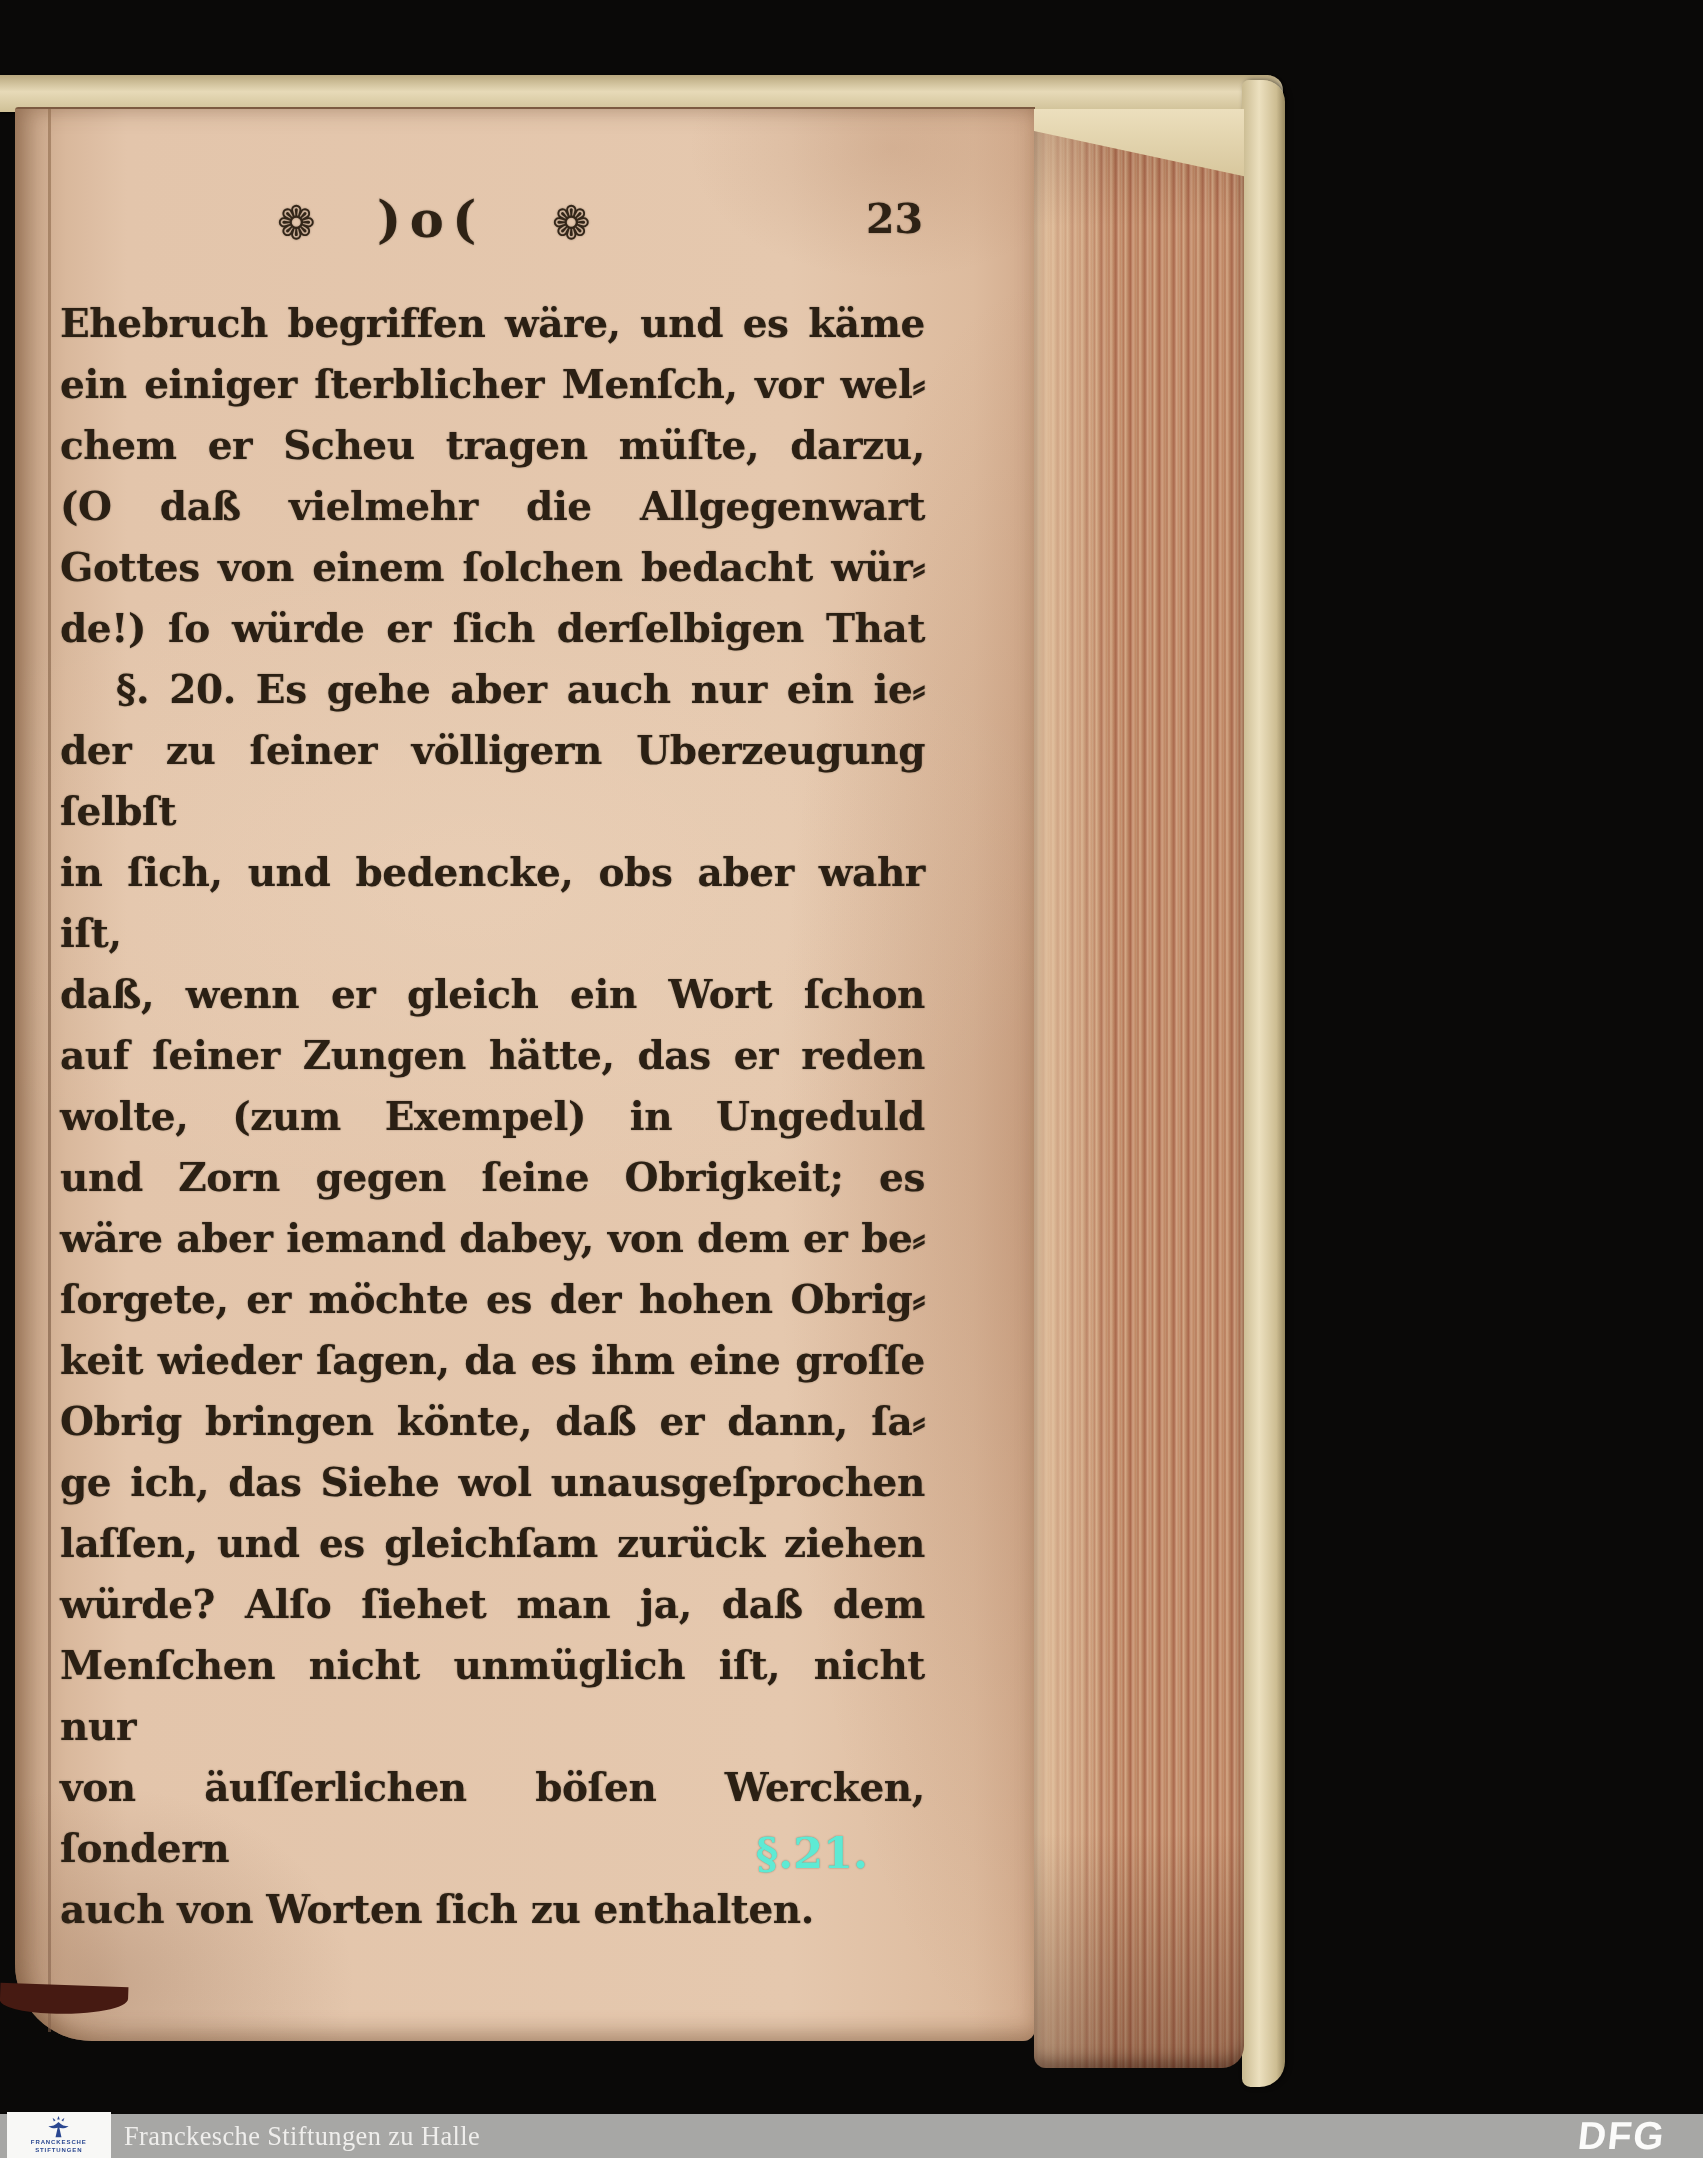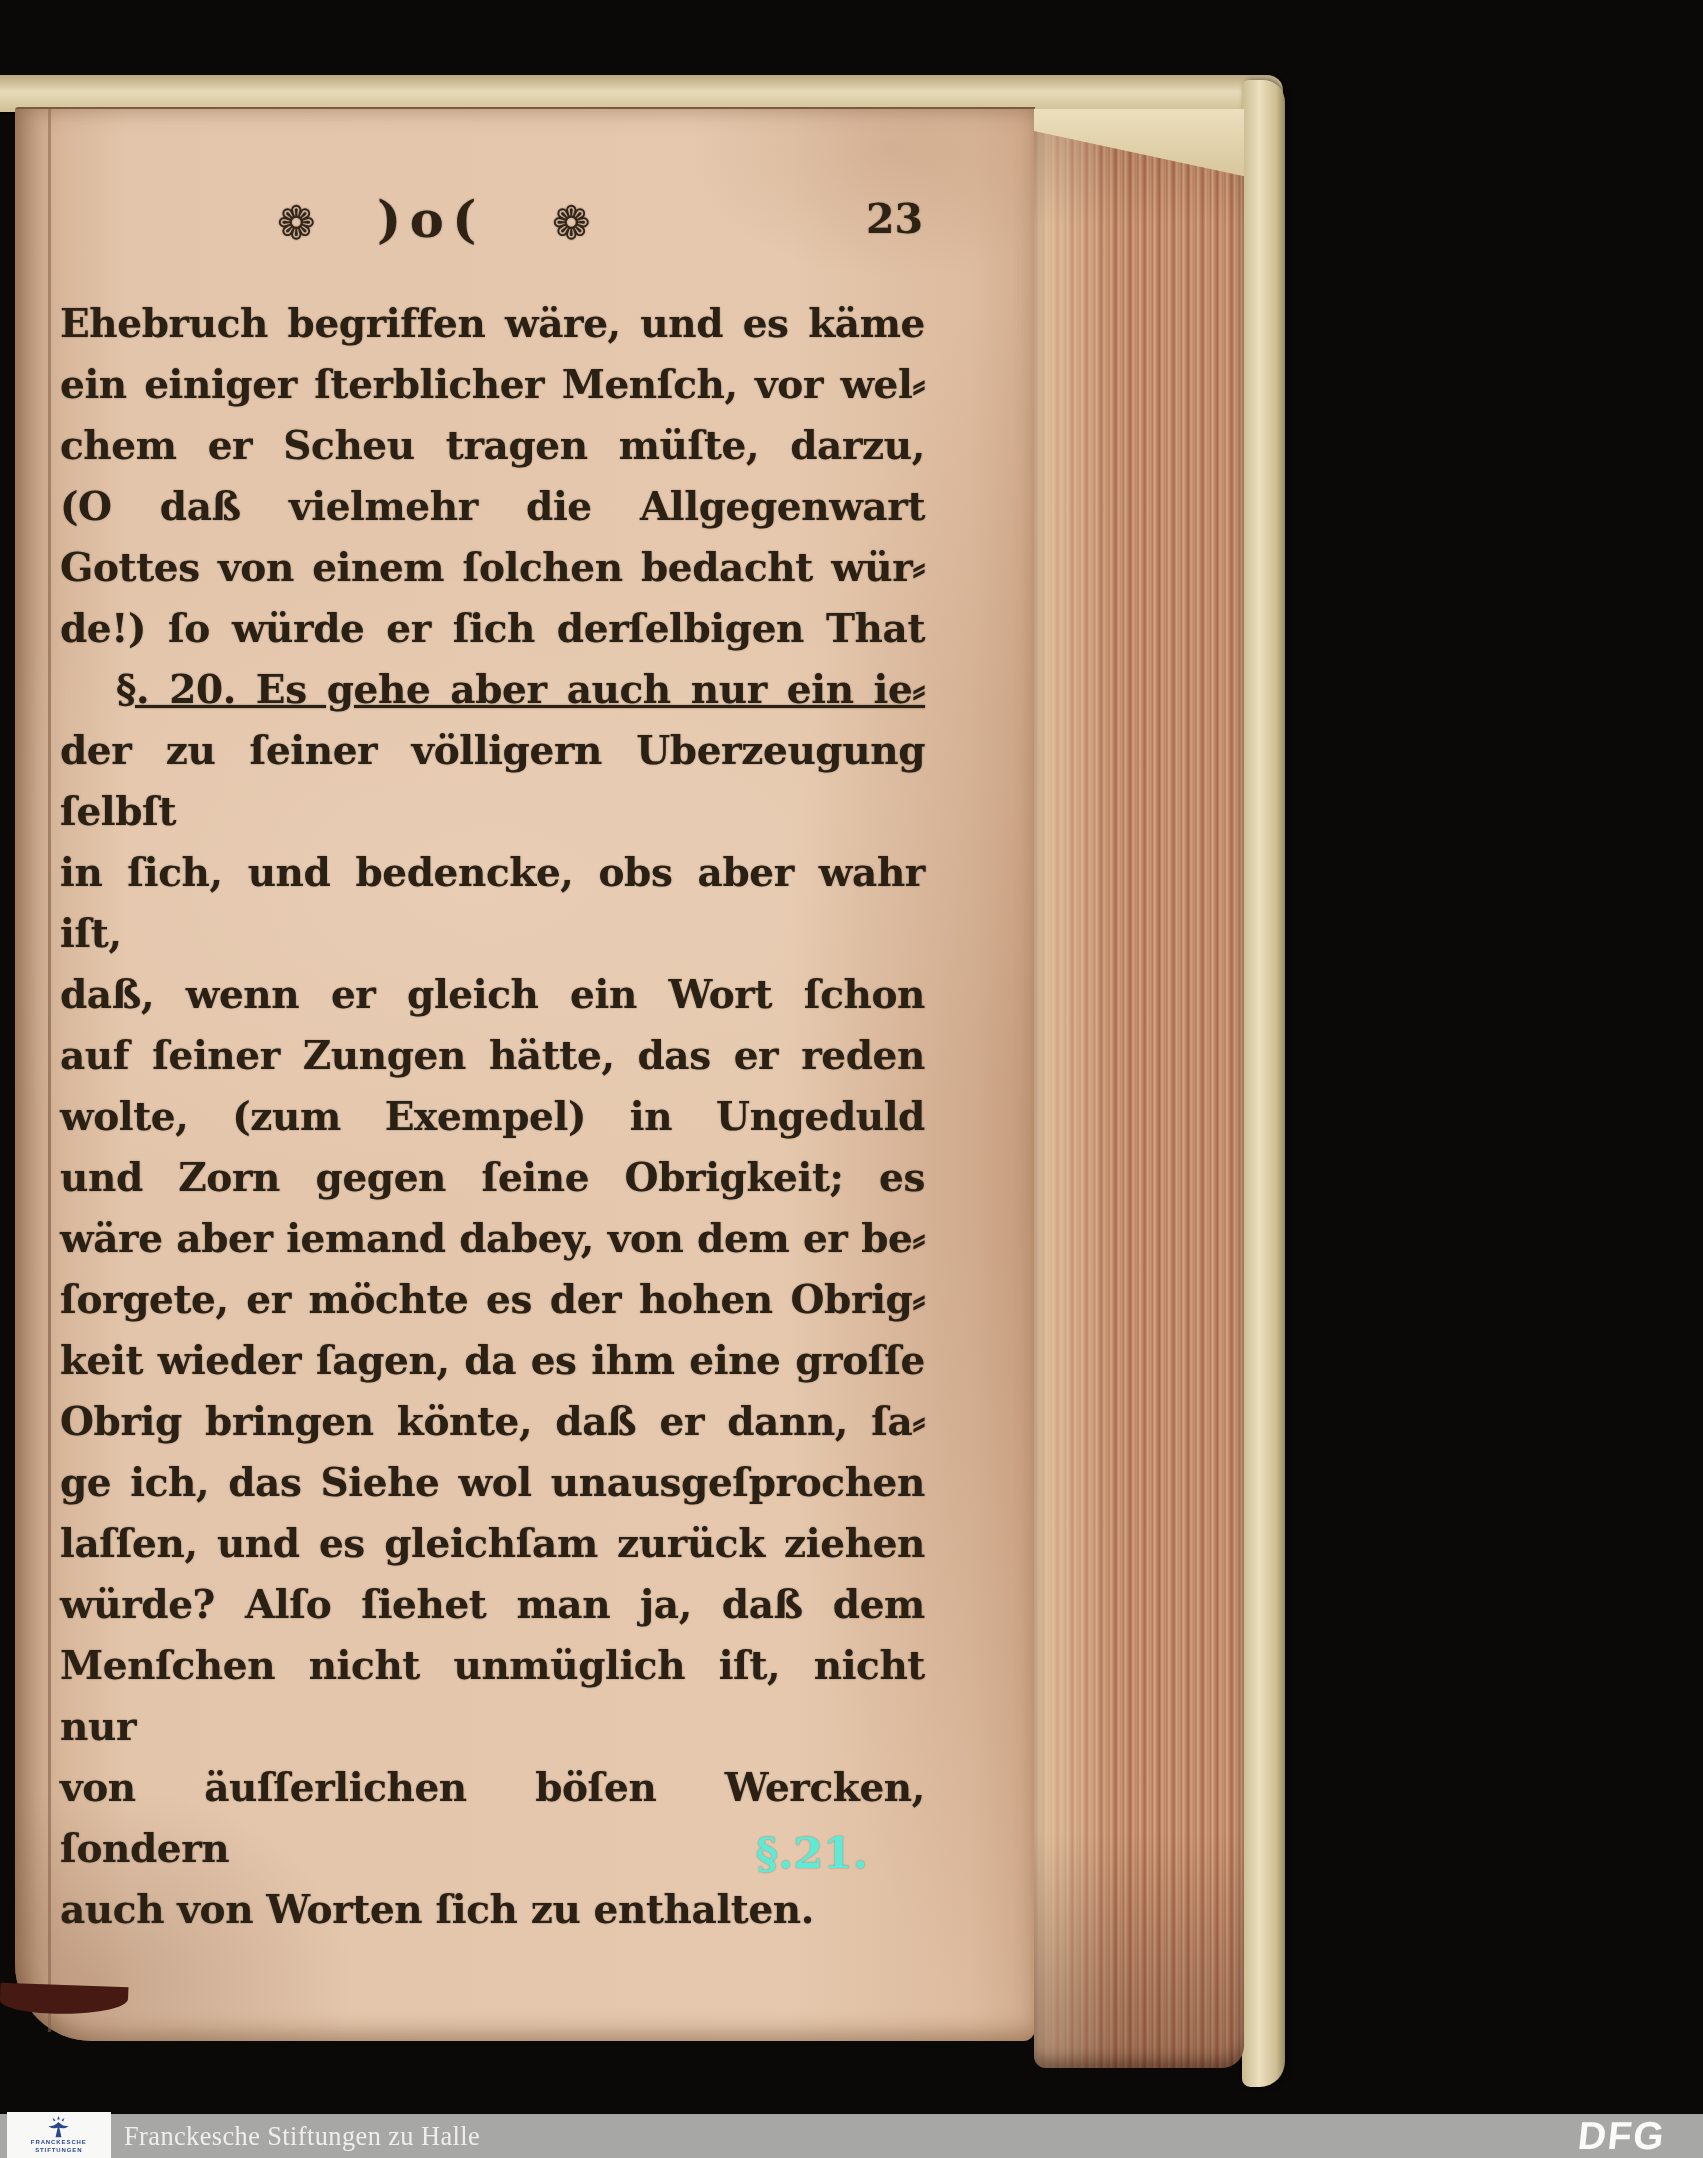--- a/index.html
+++ b/index.html
@@ -45,21 +45,21 @@
   .page-header .orn{position:absolute;font-size:46px;top:6.8px;
     font-family:"DejaVu Sans",sans-serif;color:#332619;text-shadow:0 0 1.7px rgba(40,28,16,.5);}
   .orn1{left:217px;} .orn2{left:492px;}
   .sep{position:absolute;left:317px;top:0;font-size:51px;letter-spacing:8.5px;
     color:#2e2215;text-shadow:0 0 1.7px rgba(40,28,16,.5);}
   .folio{position:absolute;left:785px;top:6px;font-size:41px;color:#2e2215;
     text-shadow:0 0 1.7px rgba(40,28,16,.5);margin-left:21px;}
   .line{font-size:39px;font-weight:bold;line-height:61px;
     text-align:justify;text-align-last:justify;letter-spacing:-0.4px;
     text-shadow:0 0 1.7px rgba(40,28,16,.45);}
-  .line.indent{text-indent:56px;text-decoration:underline;}
+  .line.indent{text-indent:56px;}
   .line.flush-last{text-align-last:left;}
   .catchword{position:absolute;left:60px;top:1828px;width:808px;text-align:right;
     font-size:43px;font-weight:bold;color:#5eead4;text-shadow:0 0 1.7px rgba(40,28,16,.45);}
 
   
   .footer-bar{position:absolute;left:0;top:2114px;width:1704px;height:44px;background:#a7a7a5;}
   .logo-box{position:absolute;left:6.8px;top:2112px;width:104px;height:46px;background:#f8f8f6;
     display:flex;flex-direction:column;align-items:center;justify-content:center;gap:0.9px;}
   .logo-caption{font-family:"Liberation Sans",sans-serif;font-size:6px;line-height:6.8px;
     letter-spacing:0.9px;color:#2a4790;font-weight:bold;text-align:center;}

